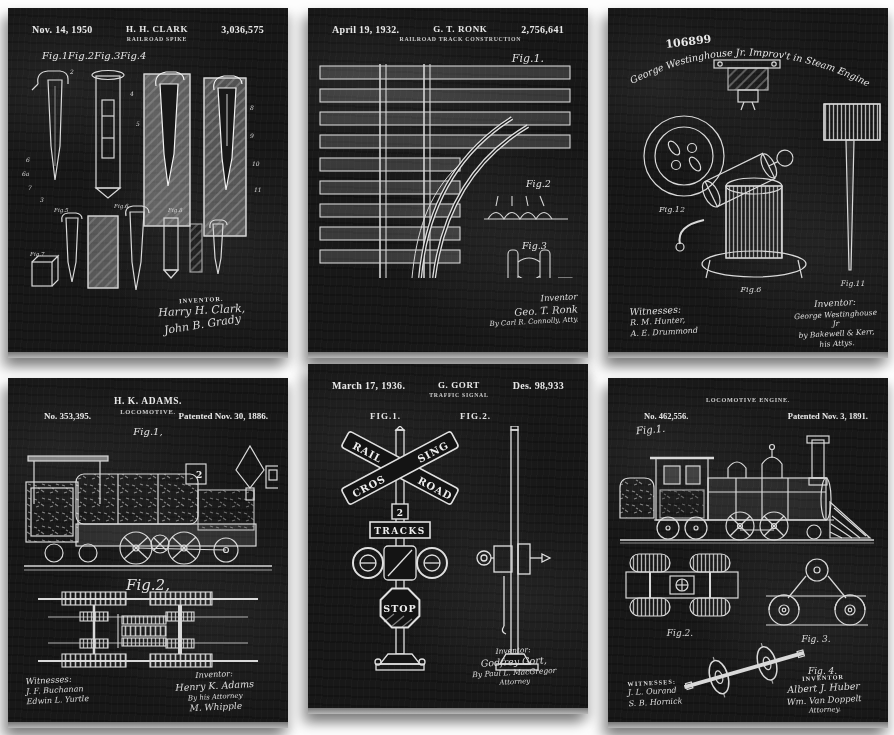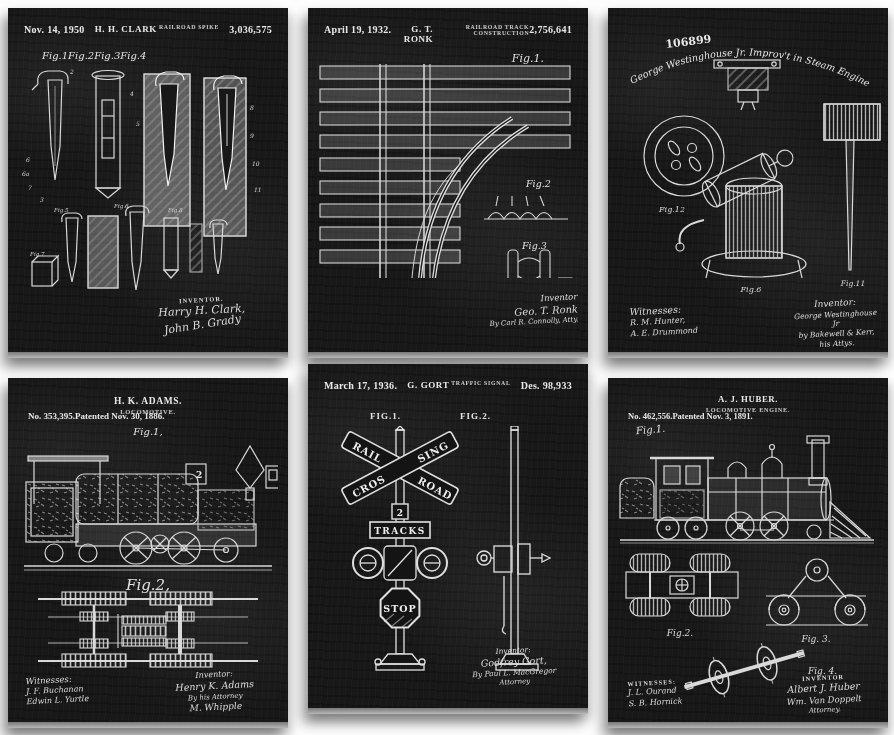--- a/index.html
+++ b/index.html
@@ -12,27 +12,27 @@
       radial-gradient(ellipse 120px 260px at 55% 40%, rgba(255,255,255,0.03), transparent 70%),
       repeating-linear-gradient(93deg, rgba(255,255,255,0.018) 0 1px, transparent 1px 6px),
       repeating-linear-gradient(2deg, rgba(0,0,0,0.22) 0 2px, transparent 2px 9px);
     box-shadow:-6px 9px 12px rgba(0,0,0,0.38), 3px 6px 10px rgba(0,0,0,0.20);}
   .panel::after{content:"";position:absolute;left:0;right:0;bottom:0;height:6px;
     background:linear-gradient(180deg,#7d7d7d,#c0c0c0);opacity:.95}
   #p-spike{left:8px;top:8px}   #p-track{left:308px;top:8px}  #p-steam{left:608px;top:8px}
   #p-adams{left:8px;top:378px} #p-signal{left:308px;top:364px} #p-huber{left:608px;top:378px}
 
   .hdr3{position:absolute;top:16px;left:0;right:0;display:flex;justify-content:space-between;
-        align-items:flex-start;padding:0 16px}
+        align-items:flex-start;padding:0 24px}
   .hdr-date,.hdr-num{font-weight:bold;font-size:10px;white-space:nowrap;letter-spacing:.3px}
-  .hdr-c{text-align:right;display:flex;flex-direction:row;gap:2px}
+  .hdr-c{text-align:center;display:flex;flex-direction:column;gap:2px}
   .hdr-name{font-weight:bold;font-size:9px;letter-spacing:.6px}
   .hdr-sub{font-weight:bold;font-size:5.8px;letter-spacing:.7px;opacity:.85}
   .hdr-stack{position:absolute;left:0;right:0;text-align:center}
-  .hdr-row{position:absolute;left:0;right:0;display:flex;justify-content:flex-start;
+  .hdr-row{position:absolute;left:16px;right:0;display:flex;justify-content:space-between;
            padding:0 20px;font-size:9px;font-weight:bold}
   .script{font-family:"DejaVu Serif",serif;font-style:italic}
   .figlab{position:absolute;color:#e2e2e2}
   .figrow{position:absolute;display:flex;justify-content:flex-start;color:#e2e2e2}
   .smallcaps{font-family:"Liberation Serif",serif;font-weight:bold;letter-spacing:1px}
   .sig{position:absolute;color:#dcdcdc;font-size:9px;line-height:1.3;transform:rotate(-3deg)}
   .sig span{display:block;font-family:"DejaVu Serif",serif;font-style:italic}
   .sig .cap{font-family:"Liberation Serif",serif;font-style:normal;font-weight:bold;
             font-size:6.3px;letter-spacing:1px}
   .sig .big{font-size:11px}
@@ -421,21 +421,20 @@
   <div class="sig" style="left:150px;top:282px;width:112px;text-align:center">
     <span style="font-size:7.5px">Inventor:</span>
     <span style="font-size:9.5px">Godfrey Gort,</span>
     <span style="font-size:7.5px">By Paul L. MacGregor</span>
     <span style="font-size:7px">Attorney</span>
   </div>
 </section>
 
 <section class="panel" id="p-huber">
   <div class="hdr-stack" style="top:16px">
-    <div class="hdr-name" style="font-size:8.8px">A. J. HUBER.</div>
     <div class="hdr-sub" style="font-size:6.2px;margin-top:2px">LOCOMOTIVE ENGINE.</div>
   </div>
   <div class="hdr-row" style="top:33px;font-size:8.5px">
     <span>No. 462,556.</span>
     <span>Patented Nov. 3, 1891.</span>
   </div>
   <div class="figlab script" style="top:46px;left:28px;font-size:10px;transform:rotate(-5deg)">Fig.1.</div>
   <svg style="top:54px;left:8px" width="264" height="116" viewBox="0 0 264 116">
     <g stroke="#d9d9d9" fill="none" stroke-width="1.2">
       <line x1="4" y1="108" x2="258" y2="108" stroke-width="1.6"></line>

